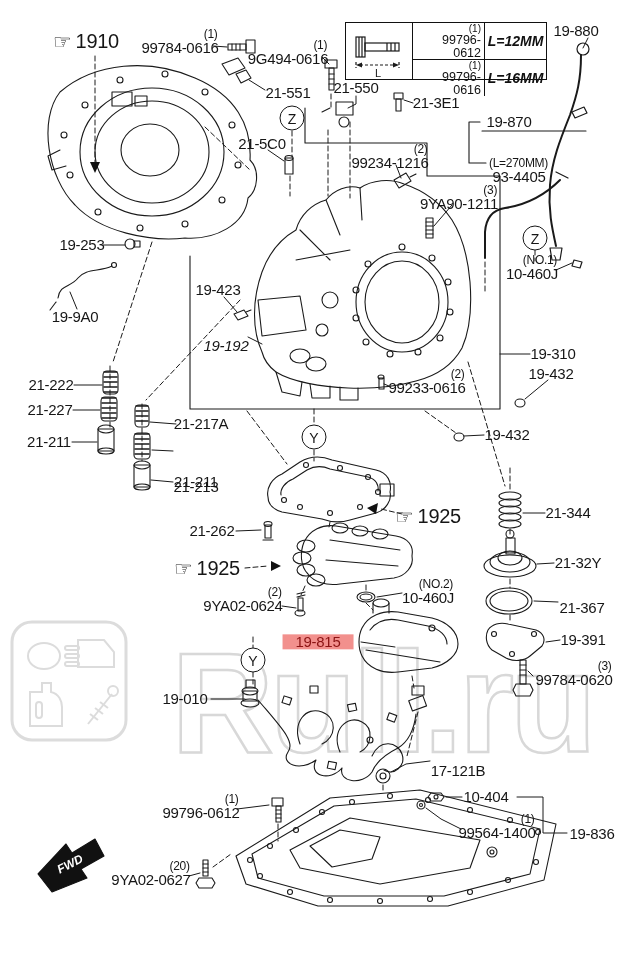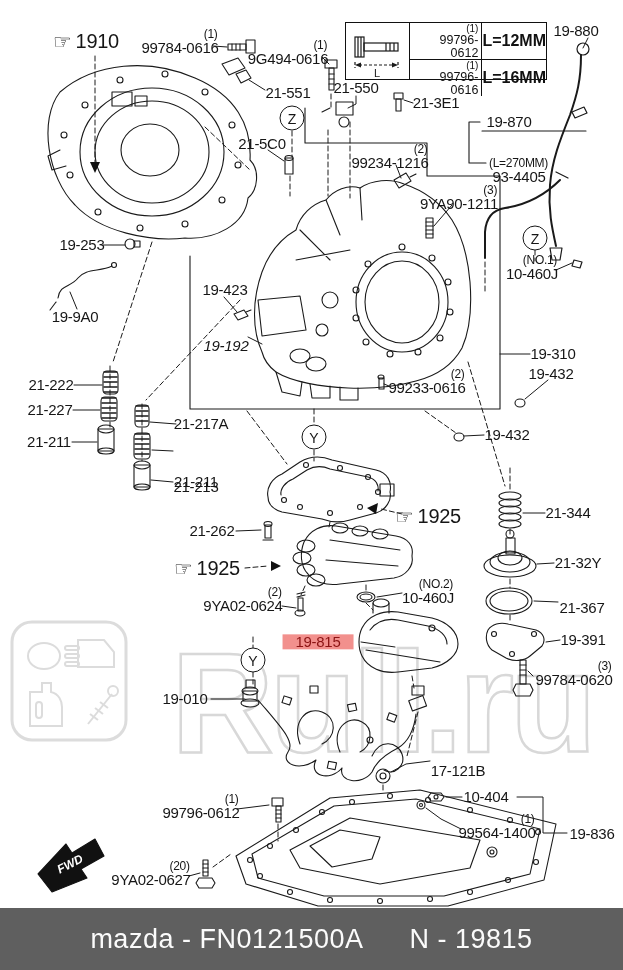--- a/index.html
+++ b/index.html
@@ -19,21 +19,21 @@
          transform:translate(-50%,-50%);display:flex;align-items:center;justify-content:center;
          font-size:14px;color:#161616;background:#fff;}
   
   .bolt-table{position:absolute;left:345px;top:22px;width:202px;height:58px;
          border:1.7px solid #111;display:flex;background:#fff;box-sizing:border-box;}
   .bt-icon{width:66px;border-right:1.7px solid #111;display:flex;align-items:center;justify-content:center;}
   .bt-grid{flex:1;display:grid;grid-template-columns:72px 1fr;grid-auto-rows:1fr;}
   .bt-cell{box-sizing:border-box;color:#111;}
   .bt-cell.pn{border-right:1.7px solid #111;text-align:right;padding:0 3px;font-size:12.5px;line-height:1.0;}
   .bt-cell.pn .q{font-size:10px;padding-top:1px;}
-  .bt-cell.len{display:flex;align-items:center;justify-content:center;font-size:16px;font-weight:bold;}
+  .bt-cell.len{display:flex;align-items:center;justify-content:center;font-size:14px;font-weight:bold;font-style:italic;}
   .bt-cell.r0{border-bottom:1.7px solid #111;}
   
   .footer{position:absolute;left:0;top:908px;width:623px;height:62px;background:var(--footer-bg,#5f5f5f);
          display:flex;align-items:center;justify-content:center;gap:46px;
          color:#fbfbfb;font-size:27px;letter-spacing:0.5px;}
 </style>
 </head>
 <body>
 
 <div class="stage">
@@ -545,21 +545,21 @@
       <div class="label" style="left: 82px; top: 245px;">
         <div class="row">
           <span>19-253</span>
         </div>
       </div>
       <div class="label" style="left: 75px; top: 317px;">
         <div class="row">
           <span>19-9A0</span>
         </div>
       </div>
-      <div class="label" style="left: 225px; top: 290px;">
+      <div class="label" style="left: 218px; top: 290px;">
         <div class="row">
           <span>19-423</span>
         </div>
       </div>
       <div class="label" style="left: 226px; top: 346px; font-style: italic;">
         <div class="row">
           <span>19-192</span>
         </div>
       </div>
       <div class="label" style="left: 51px; top: 385px;">
@@ -716,17 +716,13 @@
         <div class="row">
           <span>19-391</span>
         </div>
       </div>
       <div class="callout" style="left: 292px; top: 118px;">Z</div>
       <div class="callout" style="left: 535px; top: 238px;">Z</div>
       <div class="callout" style="left: 314px; top: 437px;">Y</div>
       <div class="callout" style="left: 253px; top: 660px;">Y</div>
     </div>
 
-  <div class="footer">
-    <span>mazda - FN0121500A</span>
-    <span>N - 19815</span>
-  </div>
 </div>
 
 </body></html>

